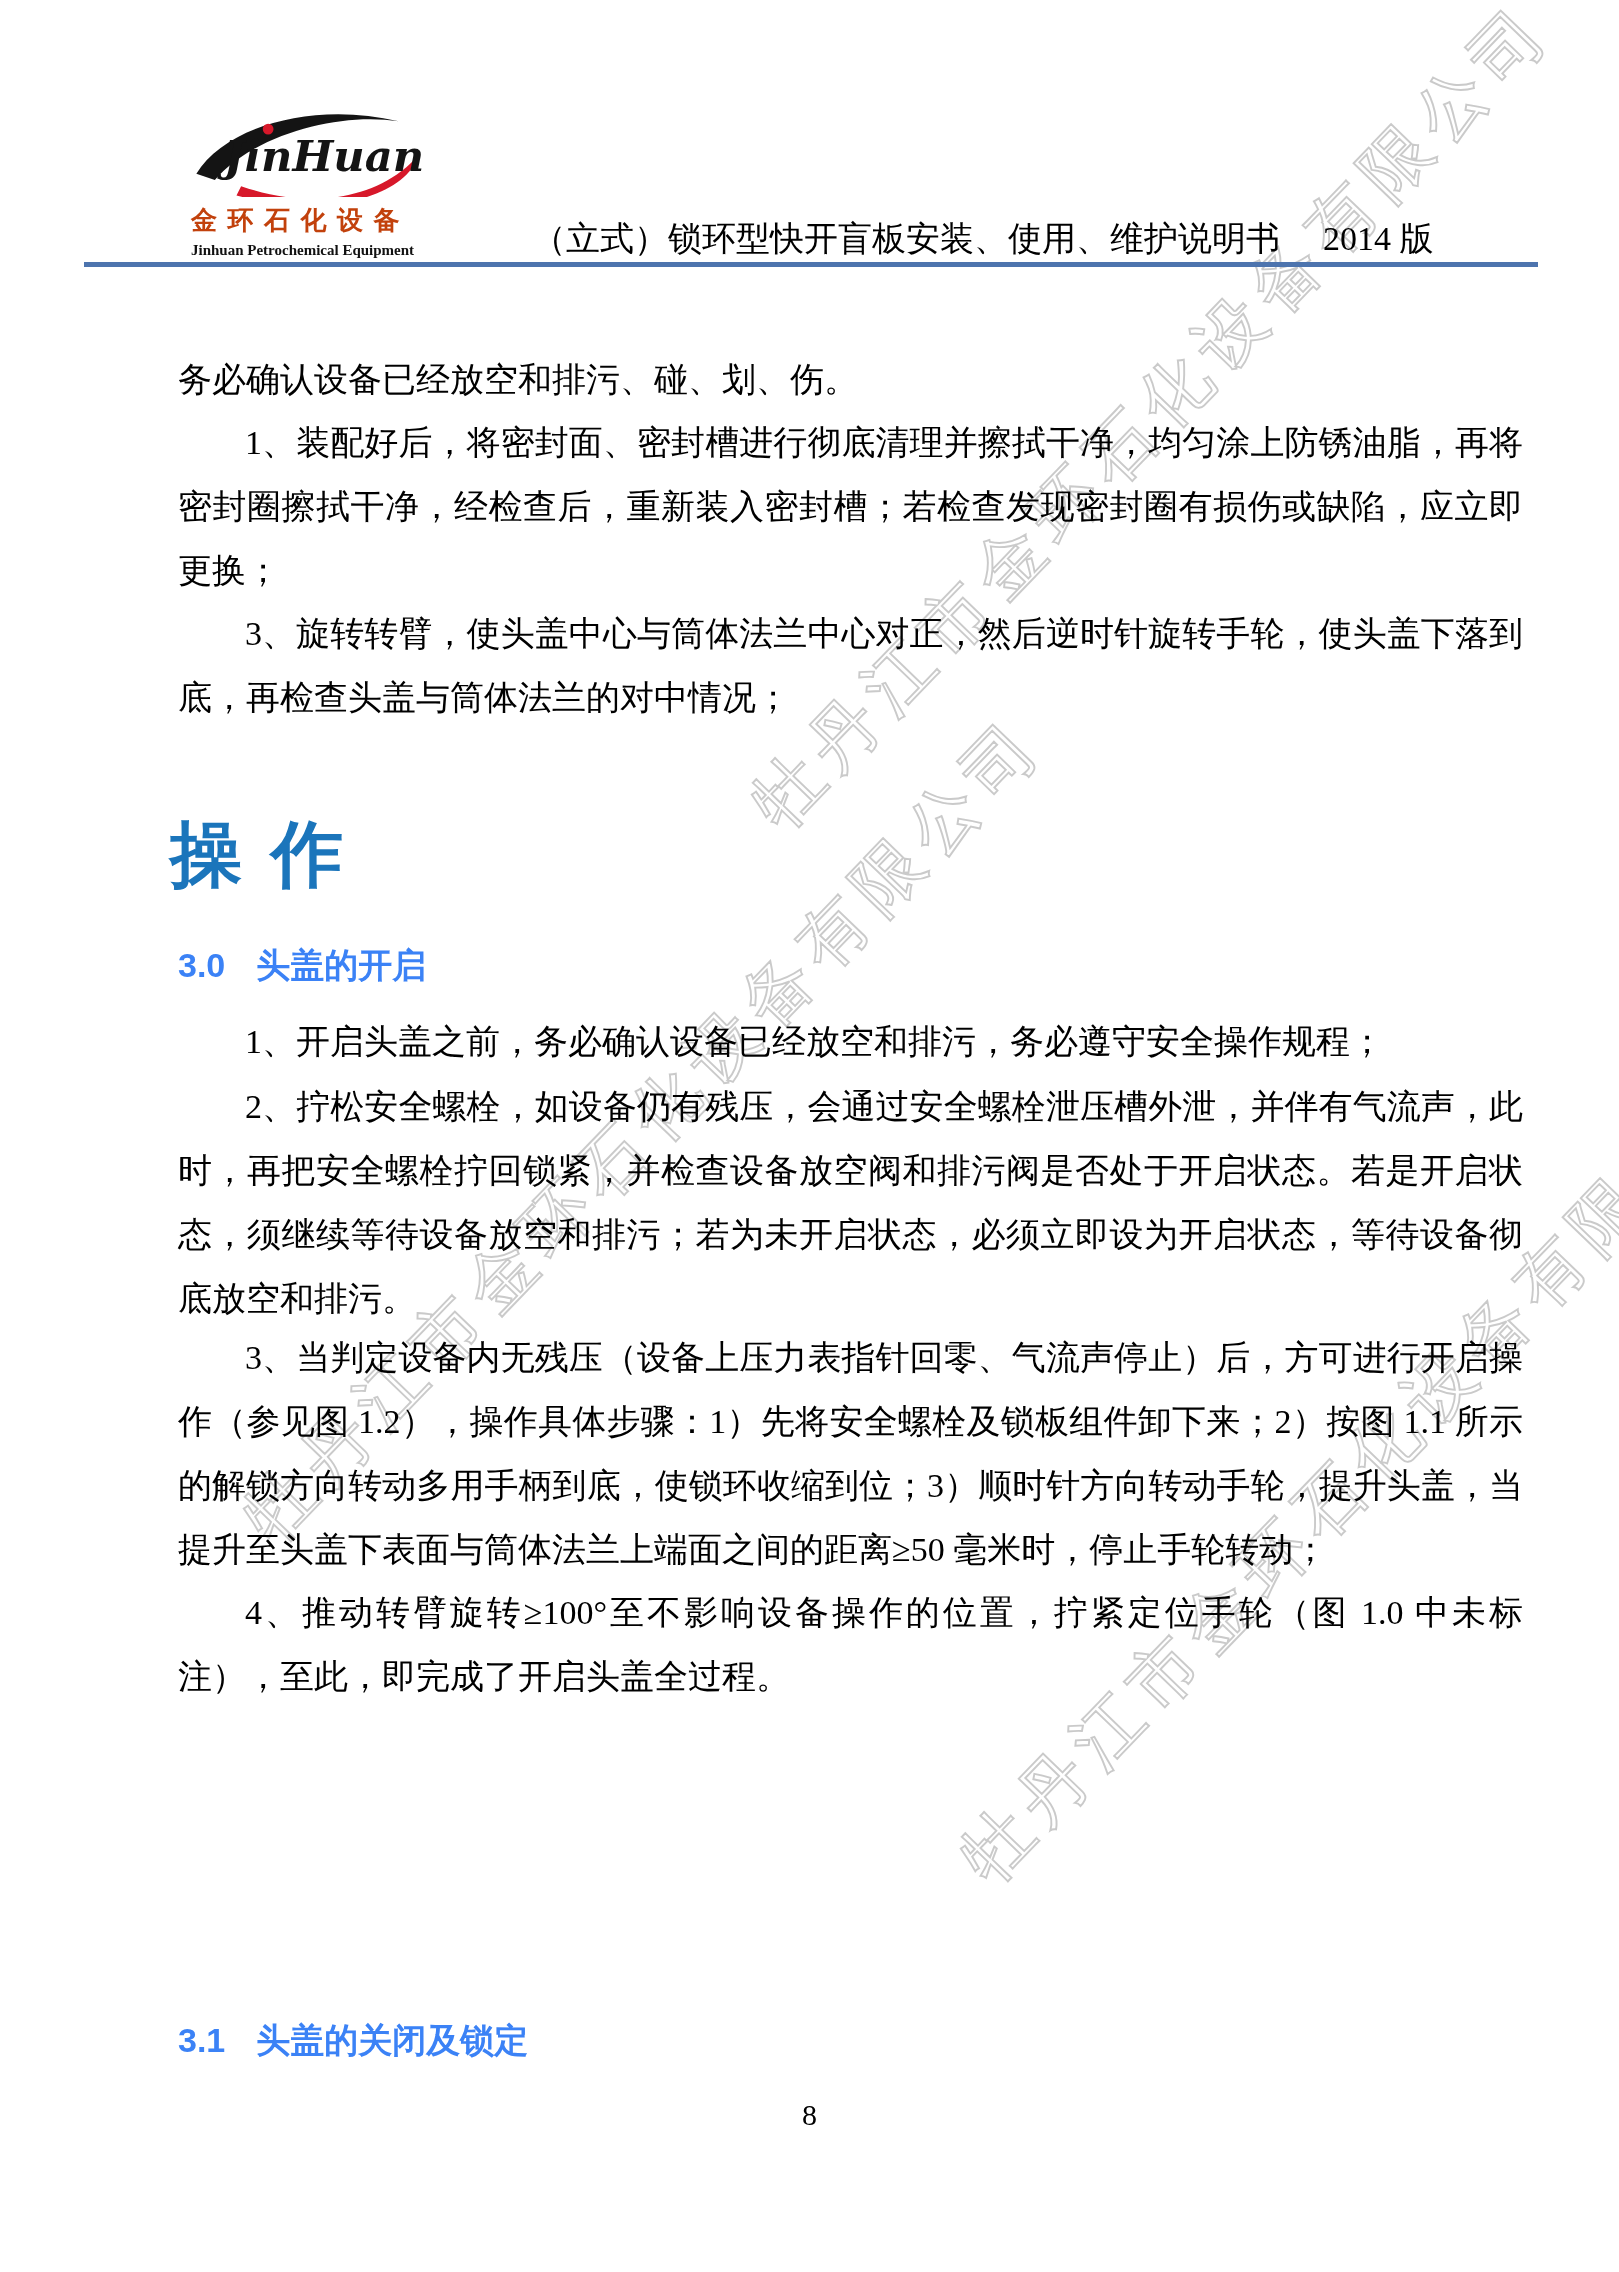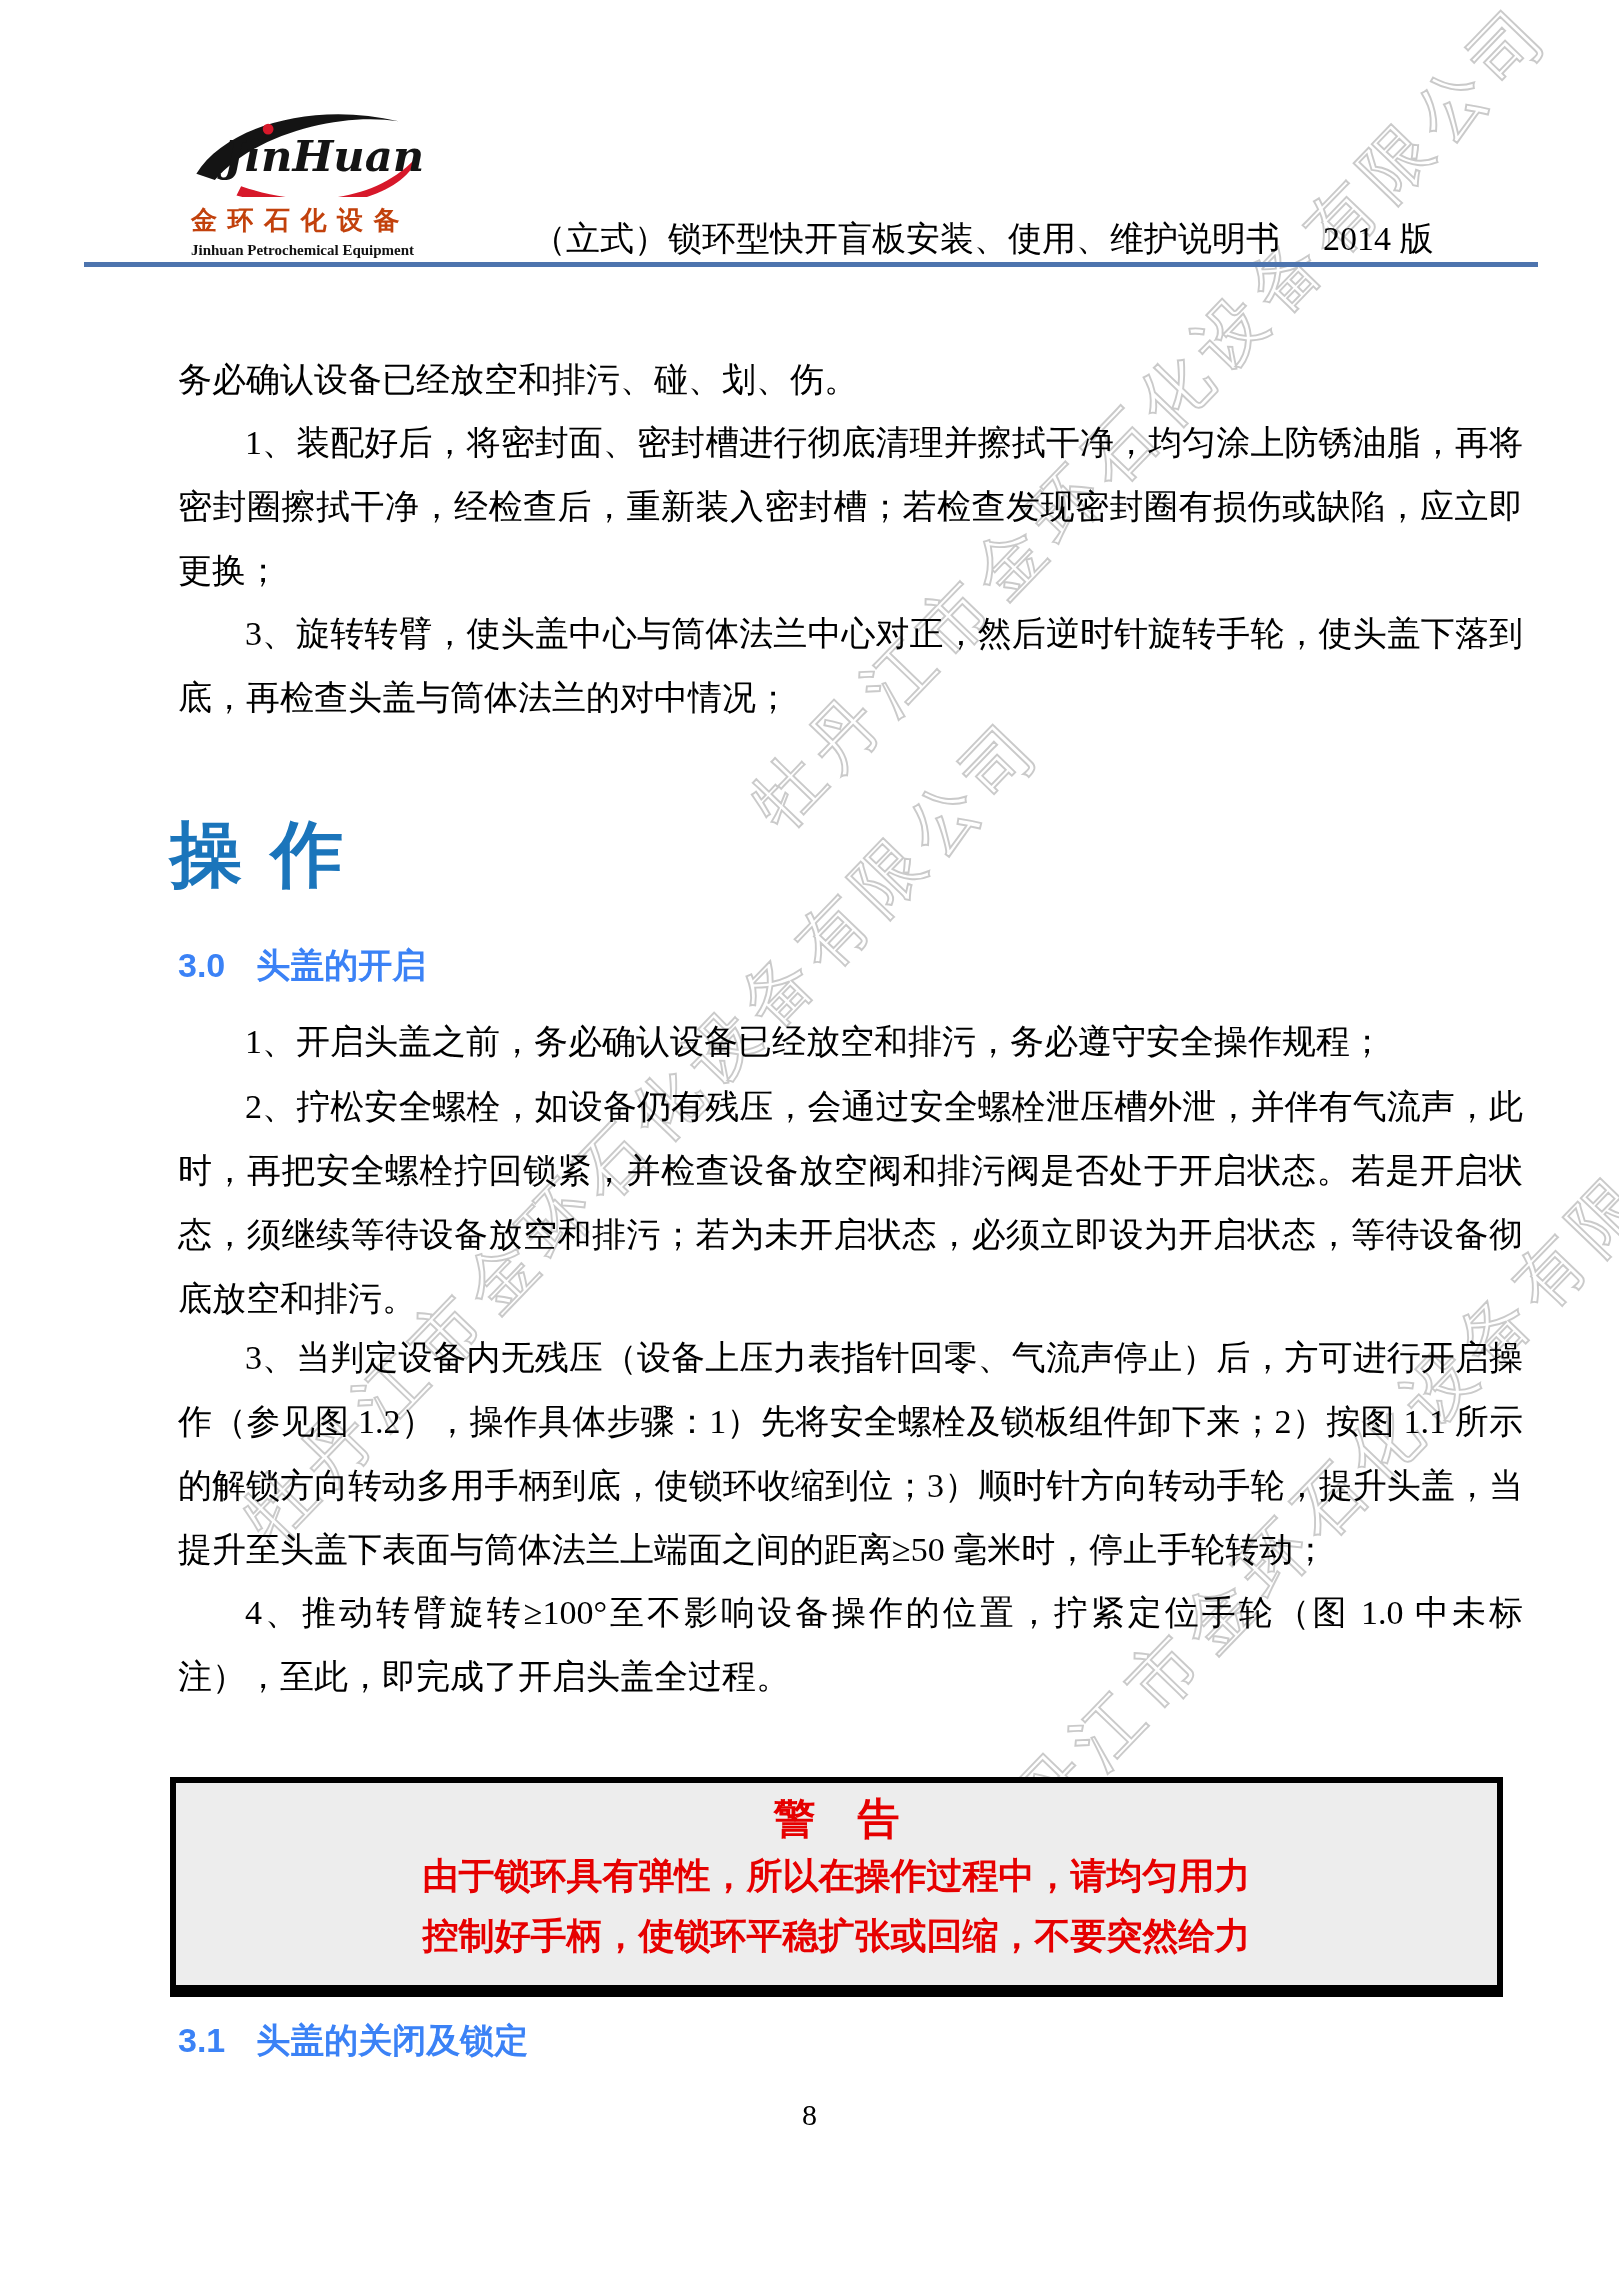--- a/index.html
+++ b/index.html
@@ -139,25 +139,20 @@
 
   <h2 class="sub-heading h-30">
     <span class="h-num">3.0</span><span>头盖的开启</span>
   </h2>
 
   <p class="para indent" style="top:1010px">1、开启头盖之前，务必确认设备已经放空和排污，务必遵守安全操作规程；</p>
   <p class="para indent" style="top:1075px">2、拧松安全螺栓，如设备仍有残压，会通过安全螺栓泄压槽外泄，并伴有气流声，此时，再把安全螺栓拧回锁紧，并检查设备放空阀和排污阀是否处于开启状态。若是开启状态，须继续等待设备放空和排污；若为未开启状态，必须立即设为开启状态，等待设备彻底放空和排污。</p>
   <p class="para indent" style="top:1326px">3、当判定设备内无残压（设备上压力表指针回零、气流声停止）后，方可进行开启操作（参见图 1.2），操作具体步骤：1）先将安全螺栓及锁板组件卸下来；2）按图 1.1 所示的解锁方向转动多用手柄到底，使锁环收缩到位；3）顺时针方向转动手轮，提升头盖，当提升至头盖下表面与筒体法兰上端面之间的距离≥50 毫米时，停止手轮转动；</p>
   <p class="para indent" style="top:1581px">4、推动转臂旋转≥100°至不影响设备操作的位置，拧紧定位手轮（图 1.0 中未标注），至此，即完成了开启头盖全过程。</p>
 
-  <div class="warning-box">
-    <div class="warning-title">警　告</div>
-    <div class="warning-line">由于锁环具有弹性，所以在操作过程中，请均匀用力</div>
-    <div class="warning-line">控制好手柄，使锁环平稳扩张或回缩，不要突然给力</div>
-  </div>
 
   <h2 class="sub-heading h-31">
     <span class="h-num">3.1</span><span>头盖的关闭及锁定</span>
   </h2>
 
   <div class="page-number">8</div>
 </div>
 
 
 </body></html>

